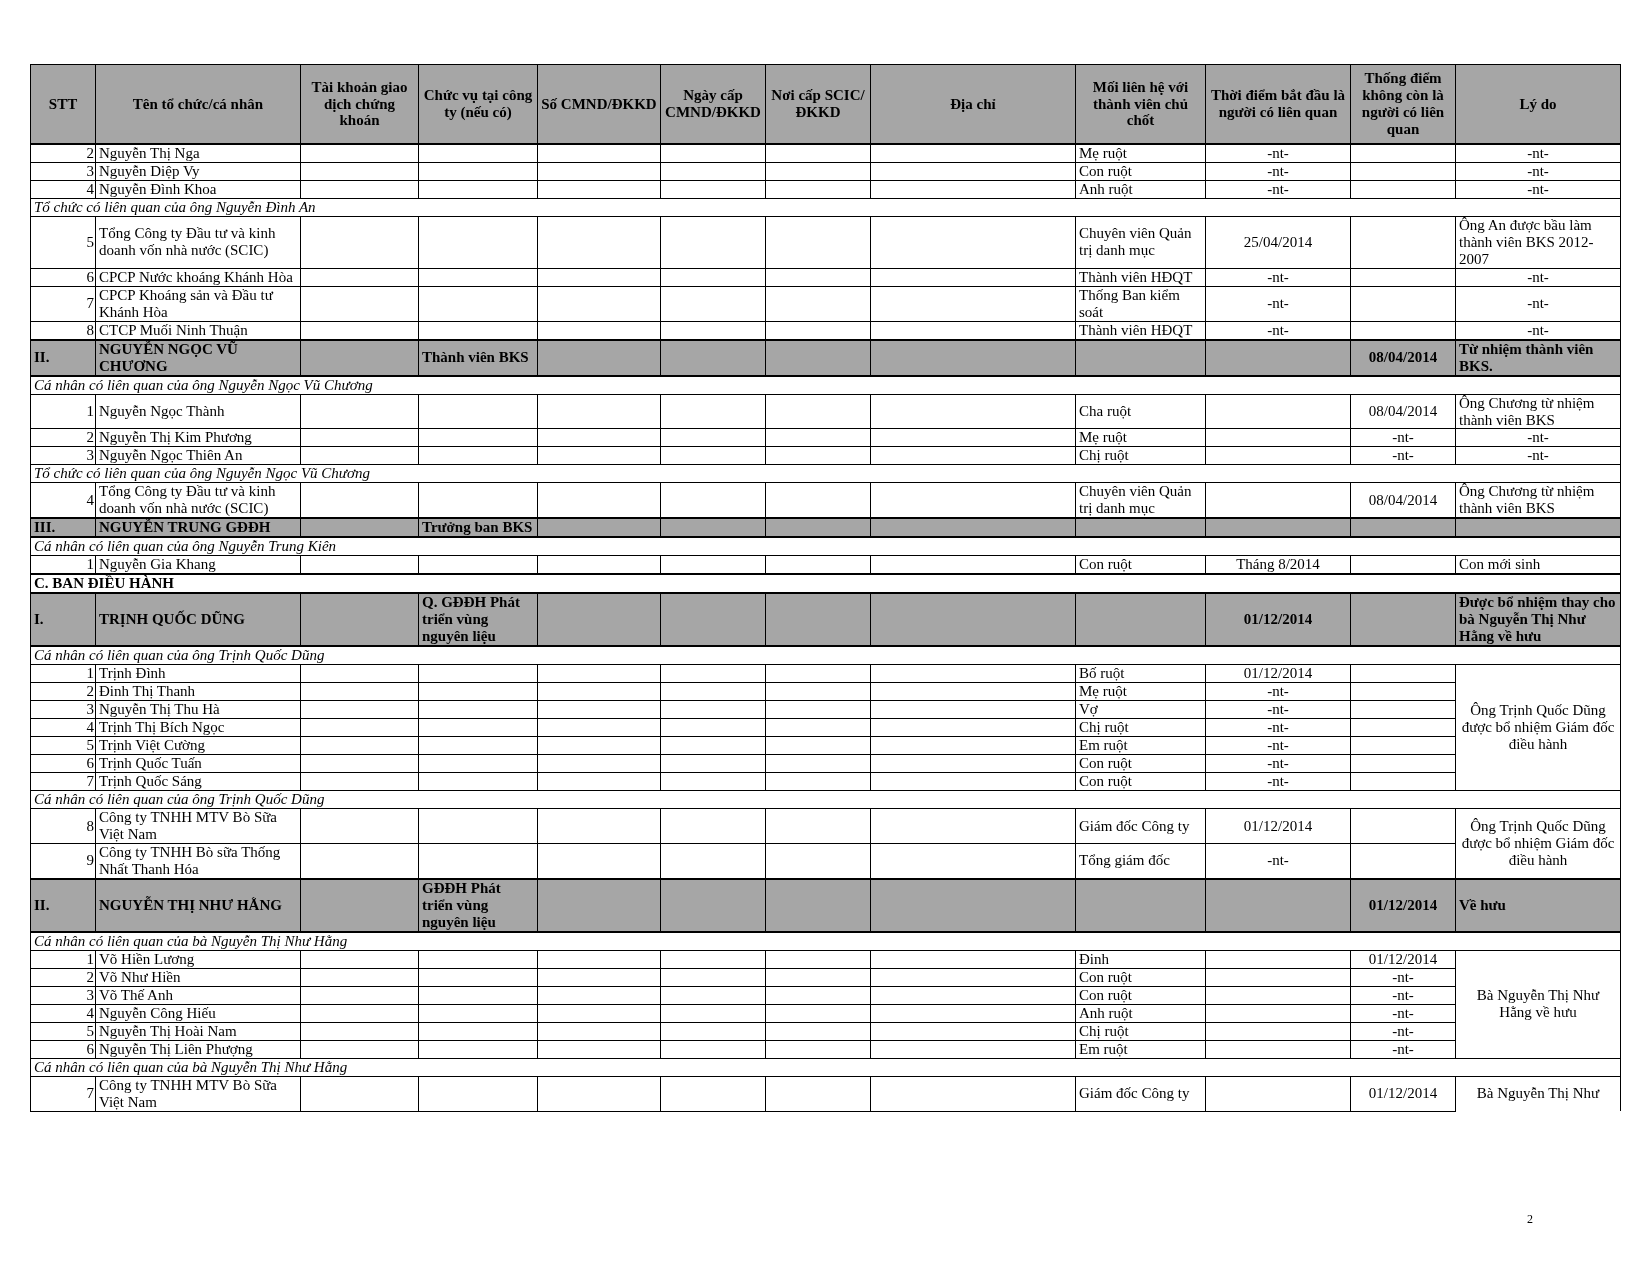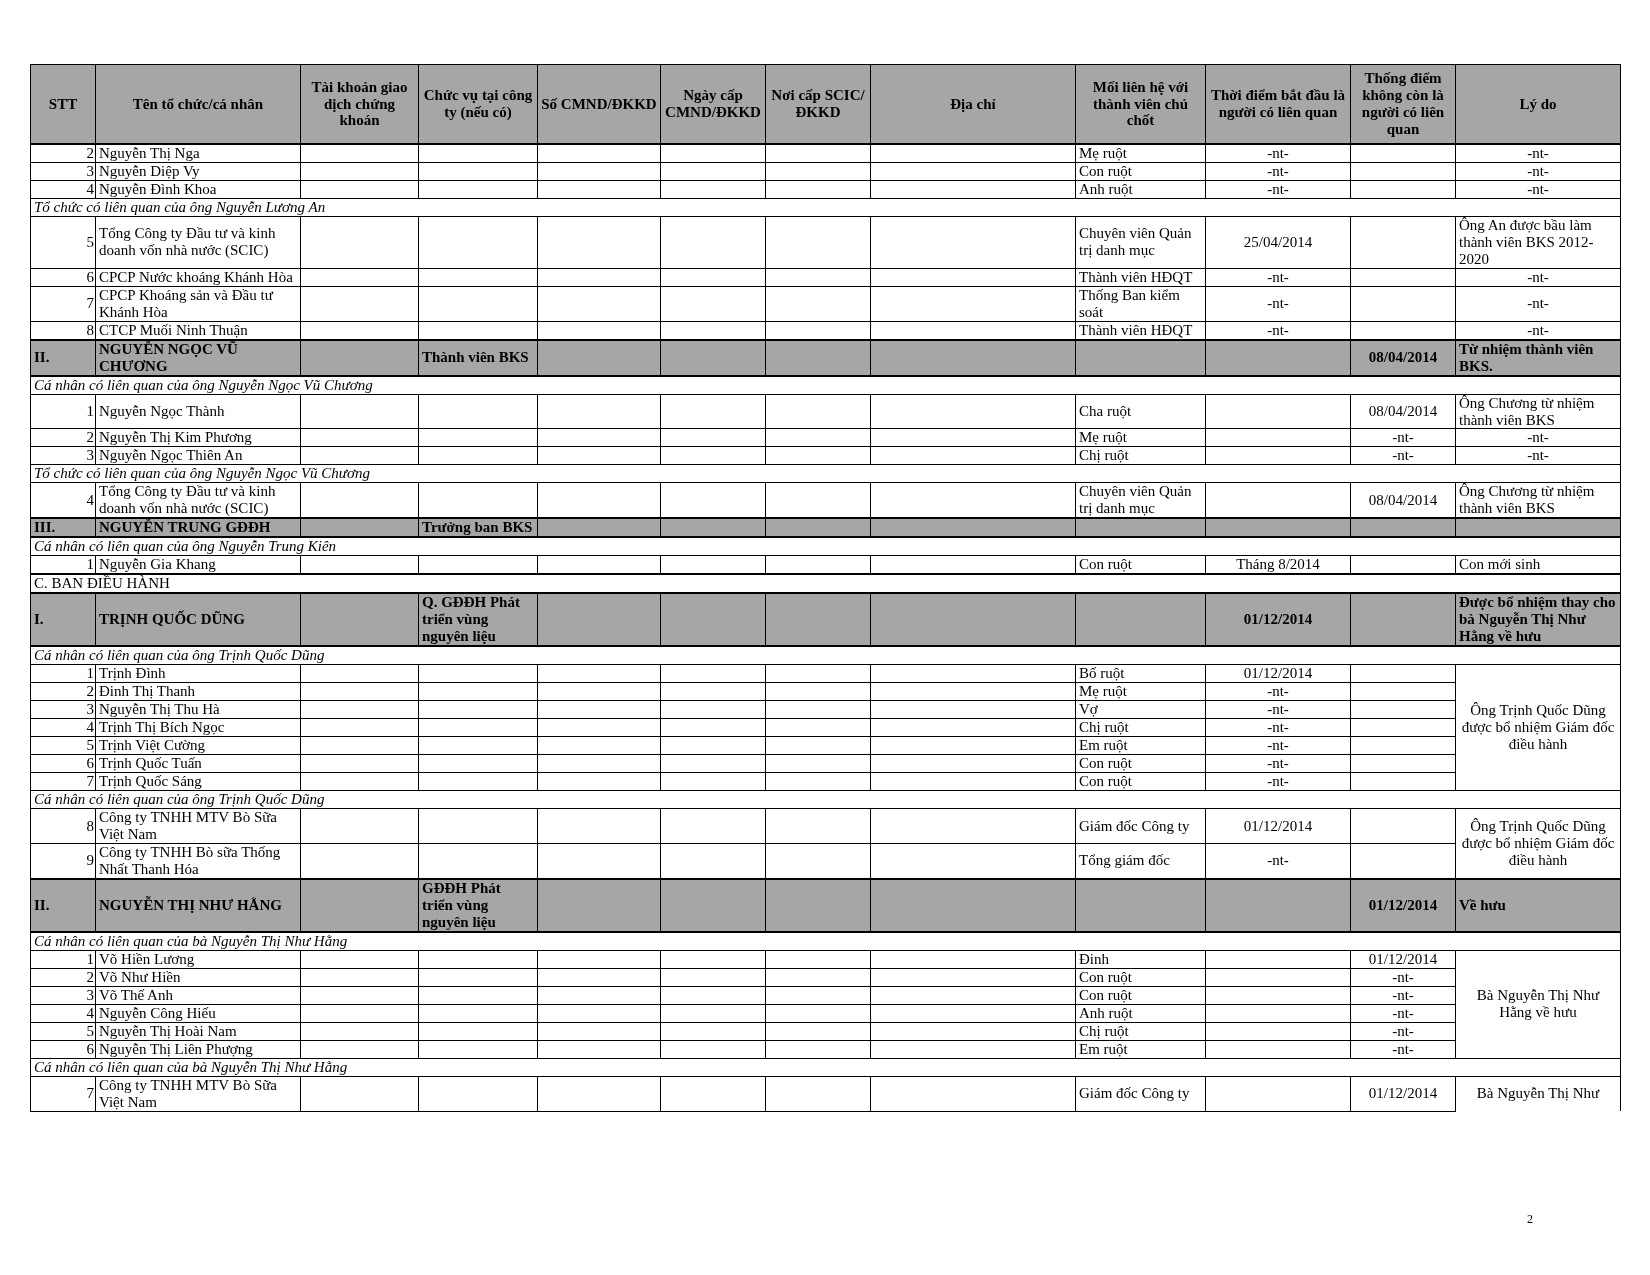--- a/index.html
+++ b/index.html
@@ -18,21 +18,21 @@
   thead td{
     background:var(--gray);font-weight:bold;text-align:center;
     height:78px;border-bottom:2px solid #000;
   }
   tbody td{height:17px;}
   tr.leader td{
     background:var(--gray);font-weight:bold;
     border-top:2px solid #000;border-bottom:2px solid #000;
   }
   tr.section td{font-style:italic;}
-  tr.cheader td{font-weight:normal;border-top:2px solid #000;}
+  tr.cheader td{font-weight:bold;border-top:2px solid #000;}
   .ar{text-align:right;padding-right:1px;}
   .ac{text-align:center;}
   .al{text-align:left;}
   .nobb{border-bottom:none;}
   #page-number{
     position:absolute;left:1527px;top:1212px;font-size:12px;
     font-family:"Liberation Serif", serif;
   }
 </style>
 </head>
@@ -106,35 +106,35 @@
         <td></td>
         <td></td>
         <td></td>
         <td></td>
         <td class="al">Anh ruột</td>
         <td class="ac">-nt-</td>
         <td class="ac"></td>
         <td class="ac">-nt-</td>
       </tr>
       <tr class="section">
-        <td class="al" colspan="12">Tổ chức có liên quan của ông Nguyễn Lương An</td>
+        <td class="al" colspan="12">Tổ chức có liên quan của ông Nguyễn Đình An</td>
       </tr>
       <tr>
         <td class="ar">5</td>
         <td class="al">Tổng Công ty Đầu tư và kinh doanh vốn nhà nước (SCIC)</td>
         <td></td>
         <td></td>
         <td></td>
         <td></td>
         <td></td>
         <td></td>
         <td class="al">Chuyên viên Quản trị danh mục</td>
         <td class="ac">25/04/2014</td>
         <td class="ac"></td>
-        <td class="al">Ông An được bầu làm thành viên BKS 2012-2020</td>
+        <td class="al">Ông An được bầu làm thành viên BKS 2012-2007</td>
       </tr>
       <tr>
         <td class="ar">6</td>
         <td class="al">CPCP Nước khoáng Khánh Hòa</td>
         <td></td>
         <td></td>
         <td></td>
         <td></td>
         <td></td>
         <td></td>

